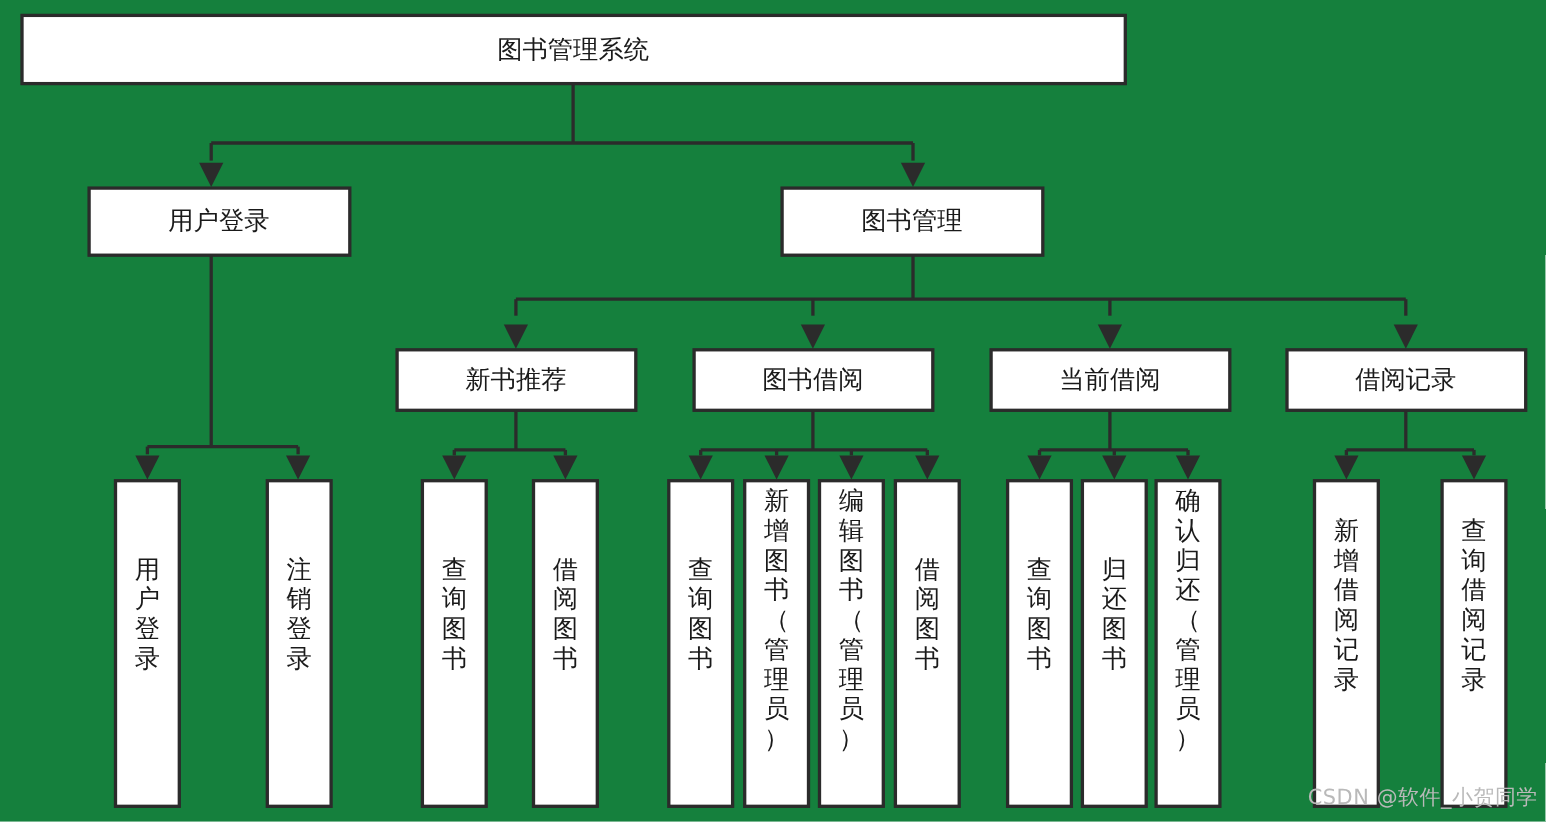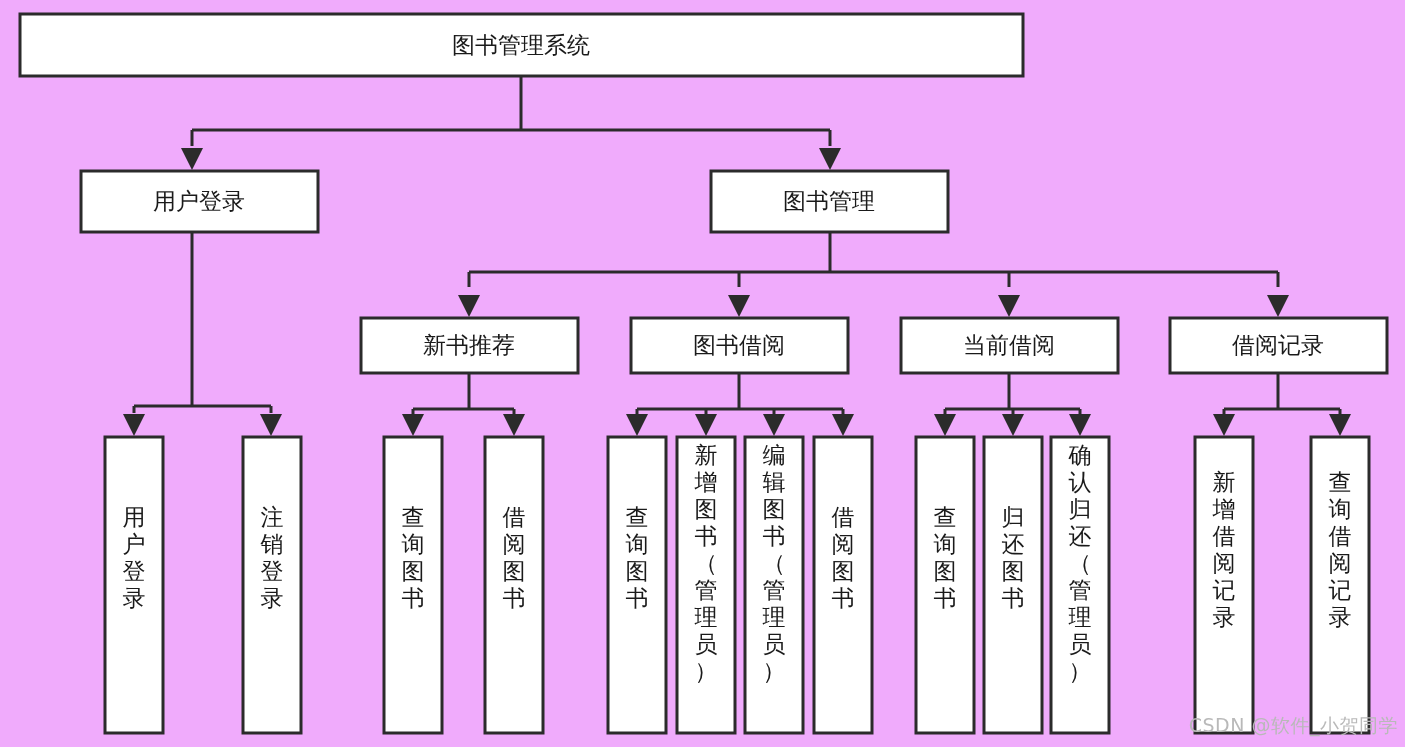--- a/index.html
+++ b/index.html
@@ -11,21 +11,21 @@
   body {
     width: 1405px;
     height: 747px;
     font-family: "Liberation Sans", "DejaVu Sans", sans-serif;
     overflow: hidden;
   }
   #diagram-root {
     position: relative;
     width: 1405px;
     height: 747px;
-    background: #f0abfc;
+    background: #15803d;
   }
   svg.diagram-canvas {
     position: absolute;
     left: 0;
     top: 0;
     width: 1405px;
     height: 747px;
     display: block;
   }
   .node-box {

